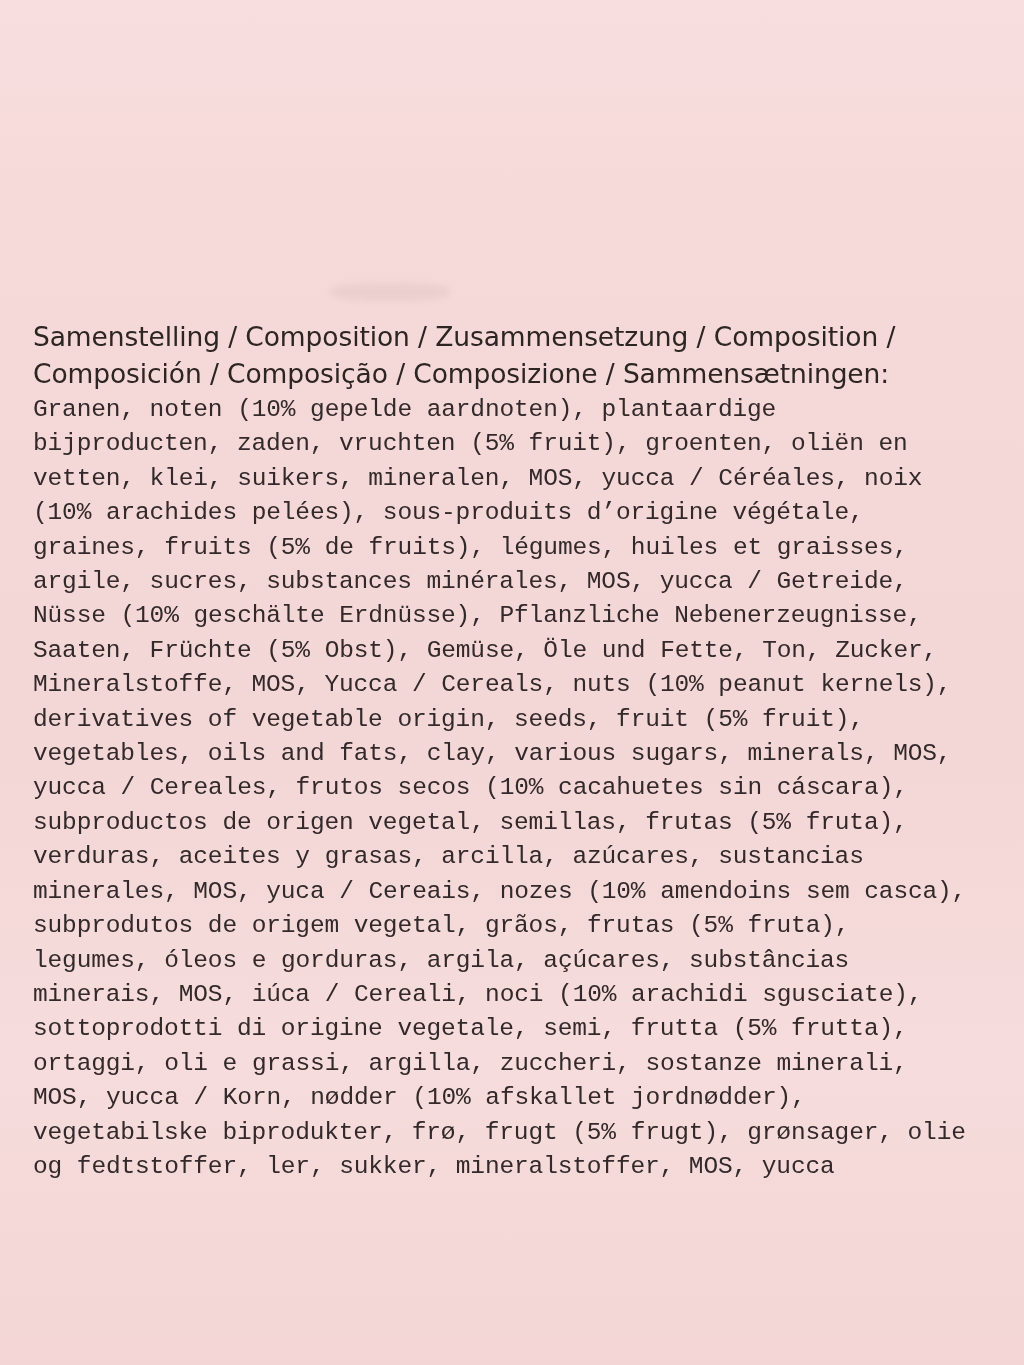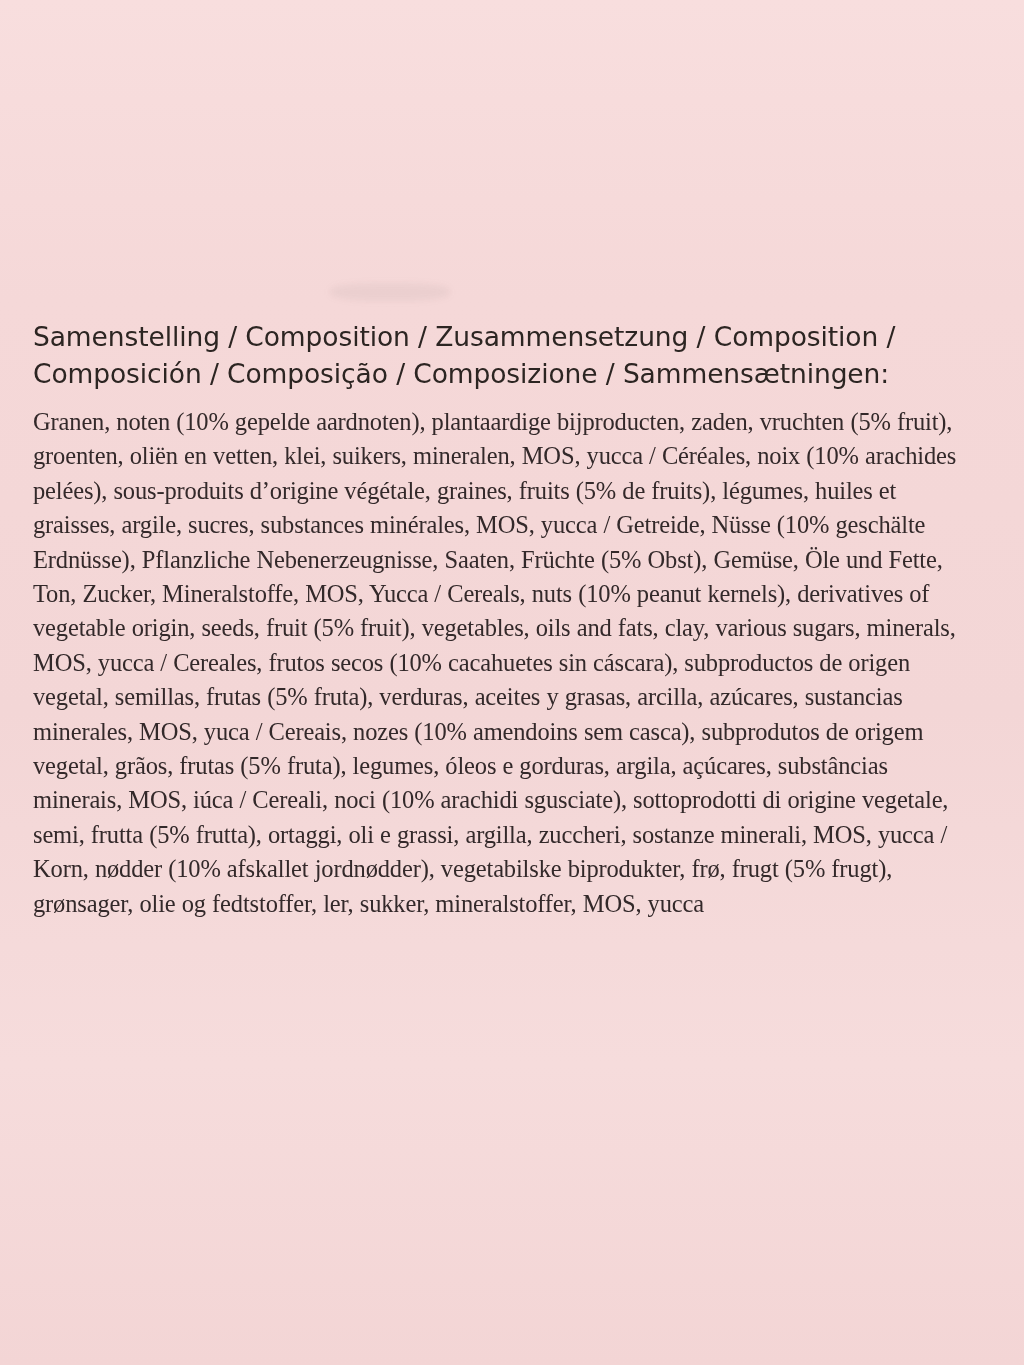--- a/index.html
+++ b/index.html
@@ -46,25 +46,25 @@
     left: 33px;
     top: 318px;
     width: 945px;
   }
   .heading {
     font-family: "DejaVu Sans", sans-serif;
     font-size: 26.5px;
     line-height: 37px;
     color: #2c2522;
     letter-spacing: -0.1px;
-    margin: 0 0 13px 0;
+    margin: 0 0 1px 0;
     white-space: pre-wrap;
   }
   .ingredients {
-    font-family: Liberation Serif, serif;
+    font-family: Liberation Mono, monospace;
     font-size: 24.5px;
     line-height: 34.4px;
     color: #33292a;
     letter-spacing: -0.15px;
     margin: 0;
     white-space: pre-wrap;
     word-spacing: 0.2px;
   }
   
   .ghost-mark {

